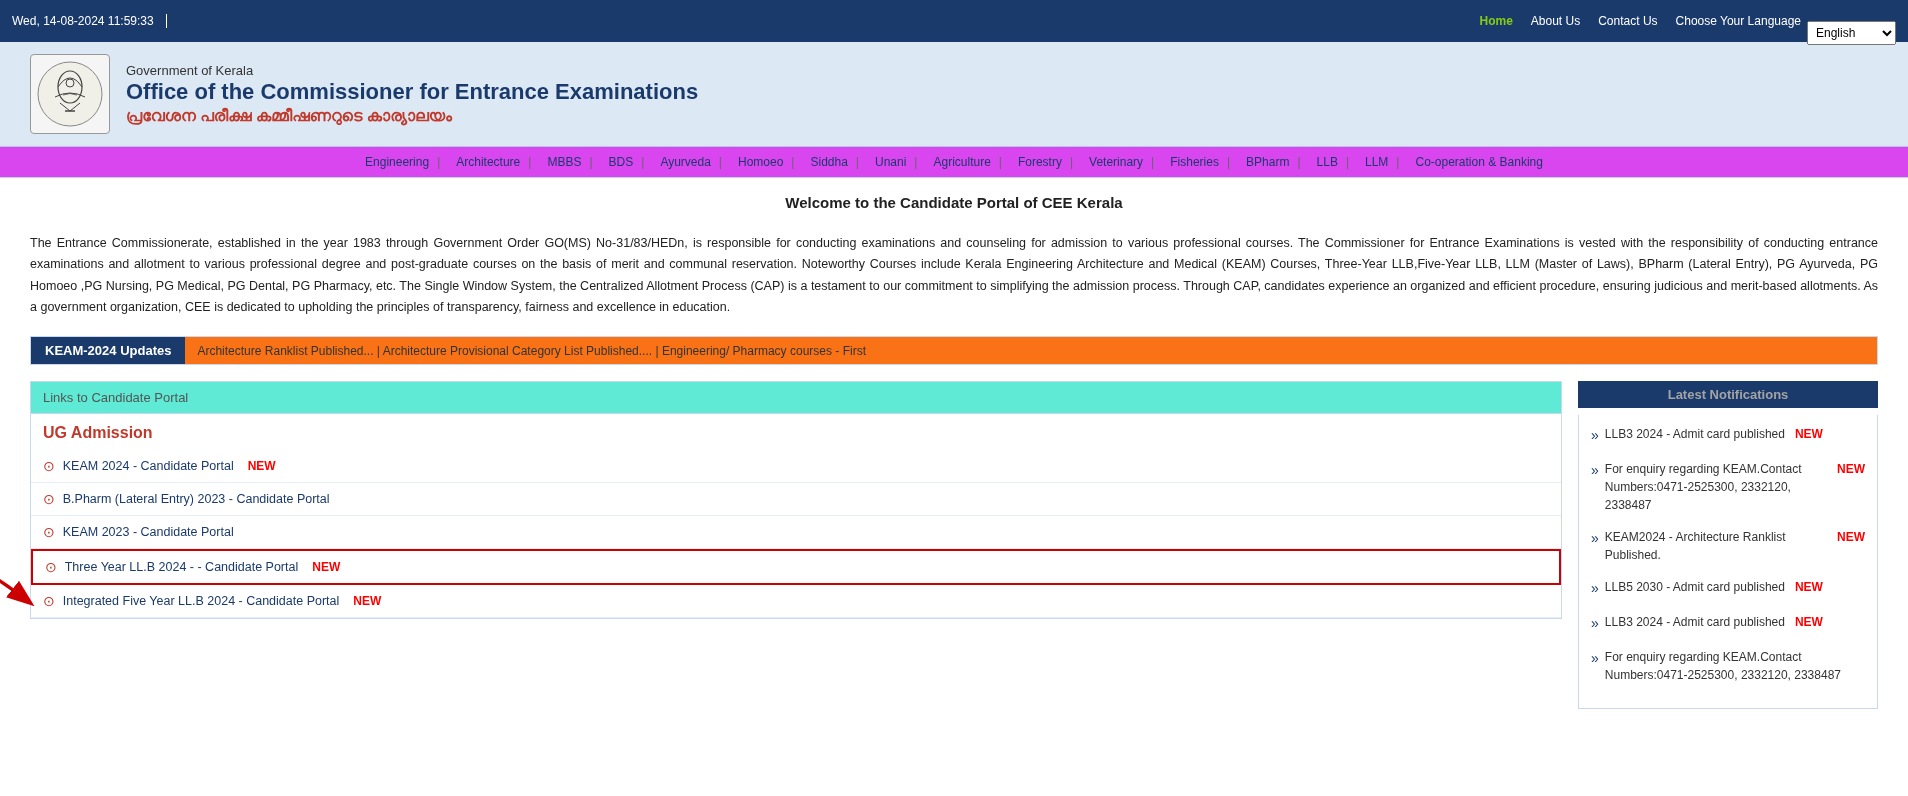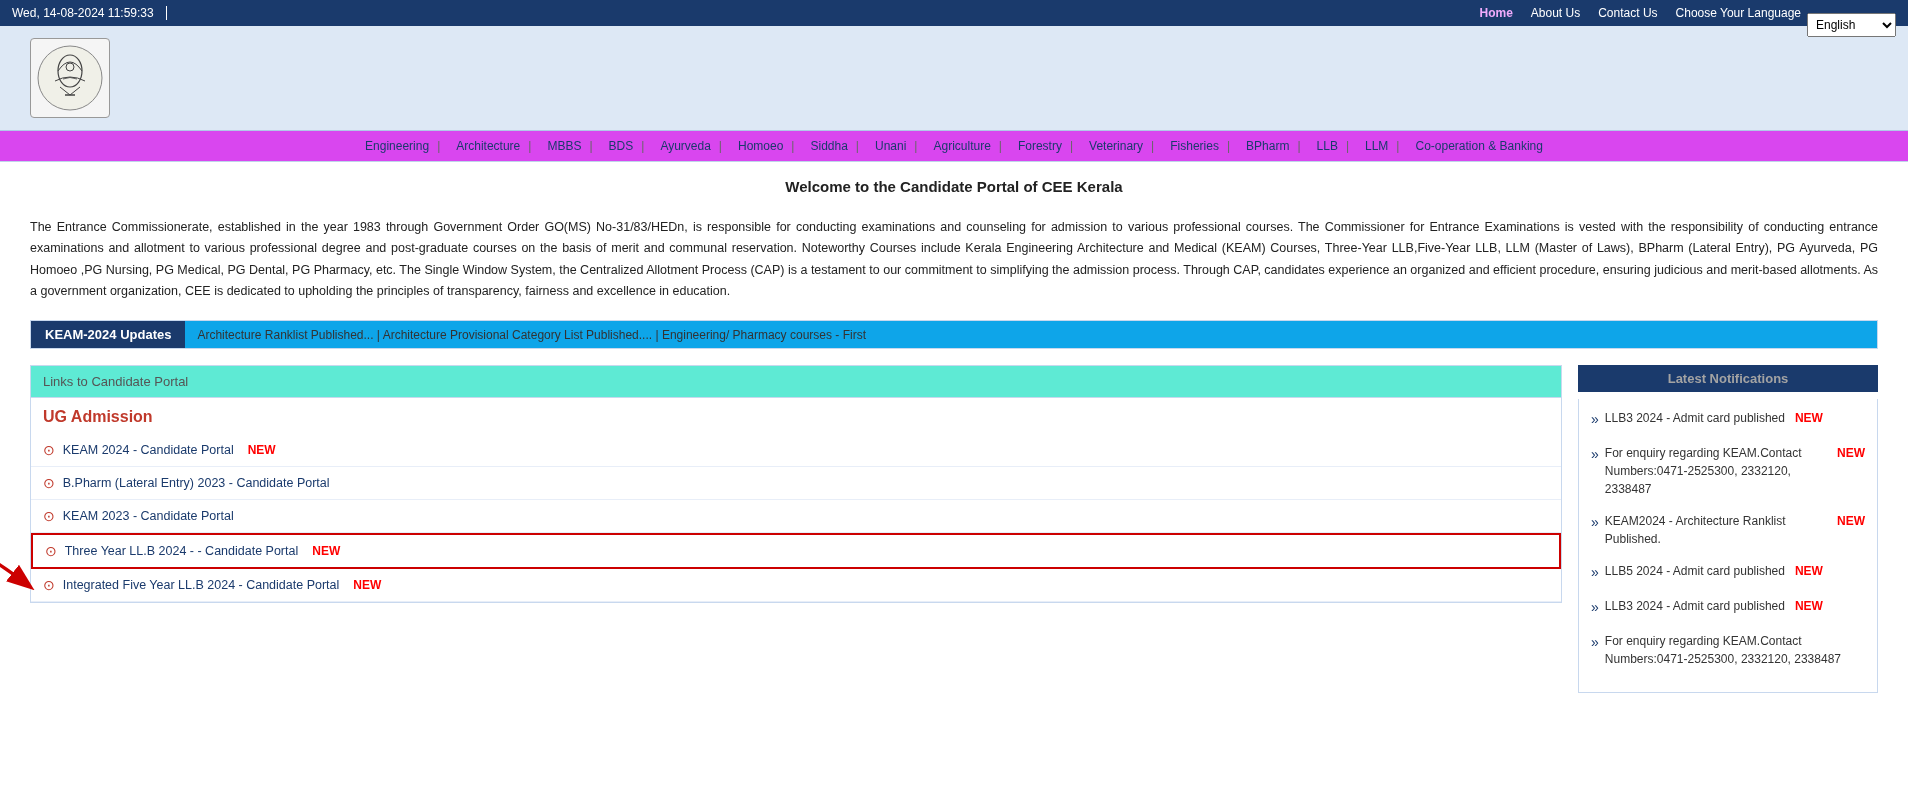--- a/index.html
+++ b/index.html
@@ -6,26 +6,26 @@
     body { font-family: Arial, sans-serif; font-size: 13px; background: #fff; }
 
     
     #top-bar {
       background: #1a3a6c;
       color: #fff;
       display: flex;
       align-items: center;
       justify-content: space-between;
       padding: 4px 12px;
-      height: 26px;
+      height: 42px;
     }
     #top-bar .datetime { font-size: 12px; color: #fff; border-right: 1px solid #fff; padding-right: 12px; }
     #top-bar .nav-links { display: flex; align-items: center; gap: 18px; }
     #top-bar .nav-links a { color: #ffa500; font-size: 12px; text-decoration: none; }
-    #top-bar .nav-links a.active { color: #f0abfc; font-weight: bold; }
+    #top-bar .nav-links a.active { color: #84cc16; font-weight: bold; }
     #top-bar .nav-links a.inactive { color: #fff; }
     #top-bar .lang-select { display: flex; align-items: center; gap: 6px; font-size: 12px; color: #fff; }
     #top-bar .lang-select select { font-size: 12px; padding: 3px 4px; margin-top: 24px; }
 
     
     #header {
       background: #dde8f5;
       display: flex;
       align-items: center;
       padding: 12px 30px;
@@ -61,21 +61,21 @@
     #main { padding: 16px 30px; }
 
     #welcome-title { font-size: 15px; font-weight: bold; color: #222; margin-bottom: 12px; text-align: center; }
 
     #intro-text { font-size: 12.5px; color: #222; line-height: 1.7; text-align: justify; margin-bottom: 18px; margin-top: 22px; }
 
     
     #updates-bar {
       display: flex;
       align-items: stretch;
-      background: #0ea5e9;
+      background: #f97316;
       border: 1px solid #c8d8ee;
       margin-bottom: 16px;
       overflow: hidden;
     }
     #updates-label {
       background: #1a3a6c;
       color: #fff;
       font-weight: bold;
       font-size: 13px;
       padding: 6px 14px;
@@ -205,20 +205,25 @@
       <svg width="70" height="70" viewBox="0 0 70 70">
         <circle cx="35" cy="35" r="32" fill="#f0f0e8" stroke="#888" stroke-width="1"></circle>
         <ellipse cx="35" cy="28" rx="12" ry="16" fill="none" stroke="#444" stroke-width="1.2"></ellipse>
         <path d="M23 28 Q35 10 47 28" fill="none" stroke="#444" stroke-width="1"></path>
         <path d="M20 38 Q35 30 50 38" fill="none" stroke="#444" stroke-width="1"></path>
         <path d="M25 44 L35 52 L45 44" fill="none" stroke="#444" stroke-width="1"></path>
         <line x1="30" y1="52" x2="40" y2="52" stroke="#444" stroke-width="1.5"></line>
         <circle cx="35" cy="24" r="4" fill="none" stroke="#444" stroke-width="1"></circle>
         <path d="M28 36 Q35 33 42 36" fill="none" stroke="#444" stroke-width="0.8"></path>
       </svg>
+    </div>
+    <div class="org-info">
+      <span class="gov-name">Government of Kerala</span>
+      <span class="org-title">Office of the Commissioner for Entrance Examinations</span>
+      <span class="org-title-ml">പ്രവേശന പരീക്ഷ കമ്മീഷണറുടെ കാര്യാലയം</span>
     </div>
   </div>
 </div>
 
 <div id="nav-bar">
   <div class="nav-items">
   <span class="nav-item">Engineering</span>
       <span class="nav-item">Architecture</span>
       <span class="nav-item">MBBS</span>
       <span class="nav-item">BDS</span>
@@ -299,21 +304,21 @@
             <span>For enquiry regarding KEAM.Contact Numbers:0471-2525300, 2332120, 2338487</span>
             <span class="new-badge"> NEW</span>
           </div>
           <div class="notif-item">
             <span class="notif-arrow">»</span>
             <span>KEAM2024 - Architecture Ranklist Published.</span>
             <span class="new-badge"> NEW</span>
           </div>
           <div class="notif-item">
             <span class="notif-arrow">»</span>
-            <span>LLB5 2024 - Admit card published</span>
+            <span>LLB5 2030 - Admit card published</span>
             <span class="new-badge"> NEW</span>
           </div>
           <div class="notif-item">
             <span class="notif-arrow">»</span>
             <span>LLB3 2024 - Admit card published</span>
             <span class="new-badge"> NEW</span>
           </div>
           <div class="notif-item">
             <span class="notif-arrow">»</span>
             <span>For enquiry regarding KEAM.Contact Numbers:0471-2525300, 2332120, 2338487</span>

